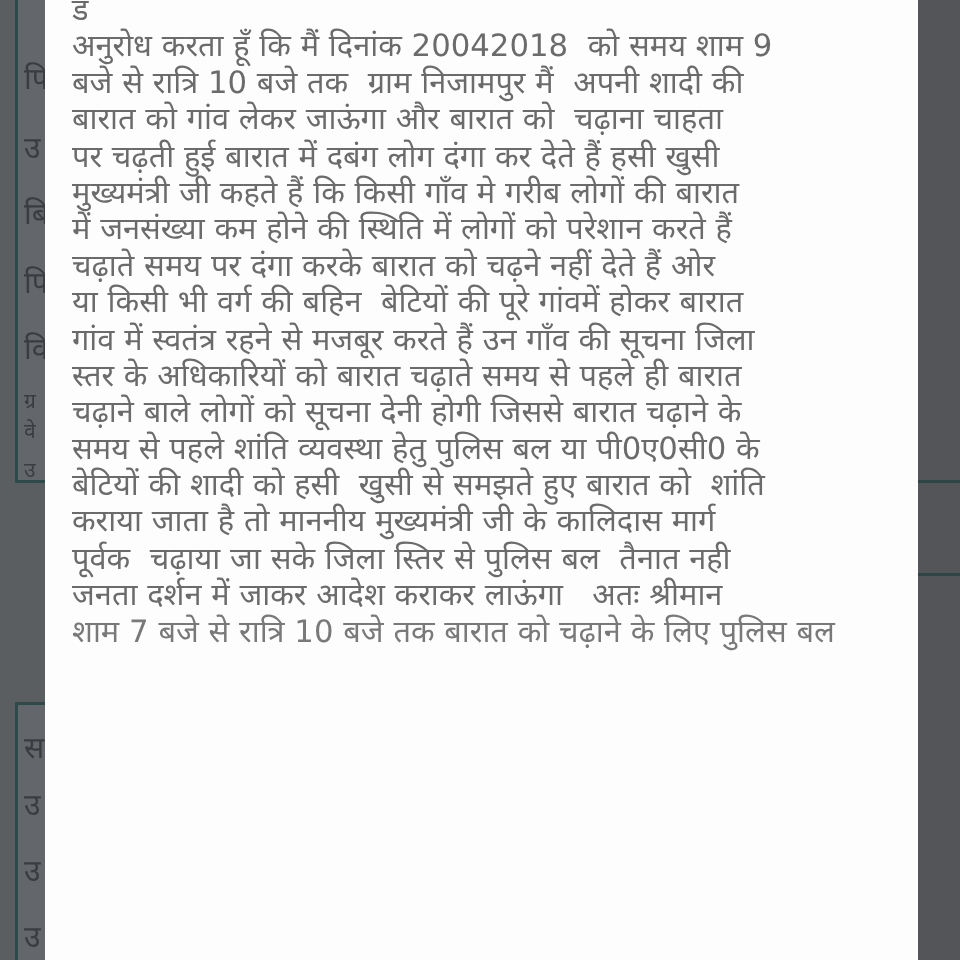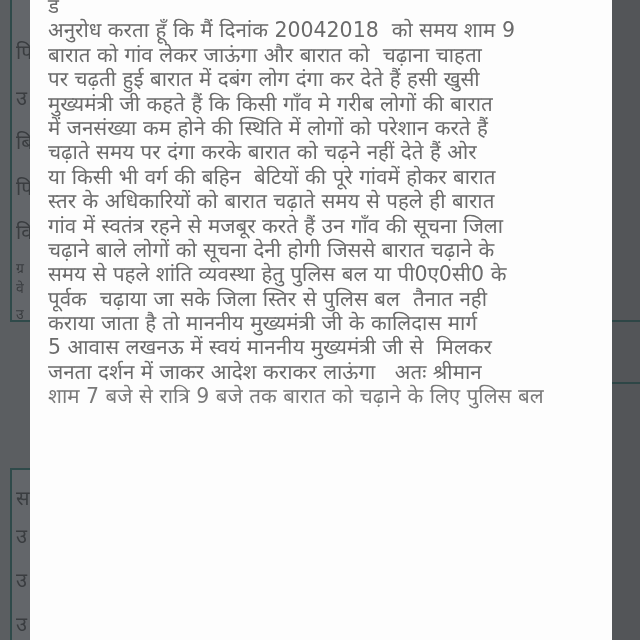--- a/index.html
+++ b/index.html
@@ -119,31 +119,32 @@
 
   <div class="right-strip">
     <div class="mark" style="top:320px"></div>
     <div class="mark" style="top:382px"></div>
   </div>
 
   <div class="dialog">
     <div class="body-text" id="message-body">
       <span class="line">ड</span>
       <span class="line">अनुरोध करता हूँ कि मैं दिनांक 20042018  को समय शाम 9</span>
+      <span class="line">बजे से रात्रि 10 बजे तक  ग्राम निजामपुर मैं  अपनी शादी की</span>
       <span class="line">बारात को गांव लेकर जाऊंगा और बारात को  चढ़ाना चाहता</span>
       <span class="line">पर चढ़ती हुई बारात में दबंग लोग दंगा कर देते हैं हसी खुसी</span>
       <span class="line">मुख्यमंत्री जी कहते हैं कि किसी गाँव मे गरीब लोगों की बारात</span>
       <span class="line">में जनसंख्या कम होने की स्थिति में लोगों को परेशान करते हैं</span>
       <span class="line">चढ़ाते समय पर दंगा करके बारात को चढ़ने नहीं देते हैं ओर</span>
       <span class="line">या किसी भी वर्ग की बहिन  बेटियों की पूरे गांवमें होकर बारात</span>
+      <span class="line">गांव में स्वतंत्र रहने से मजबूर करते हैं उन गाँव की सूचना जिला</span>
       <span class="line">स्तर के अधिकारियों को बारात चढ़ाते समय से पहले ही बारात</span>
-      <span class="line">गांव में स्वतंत्र रहने से मजबूर करते हैं उन गाँव की सूचना जिला</span>
       <span class="line">चढ़ाने बाले लोगों को सूचना देनी होगी जिससे बारात चढ़ाने के</span>
       <span class="line">समय से पहले शांति व्यवस्था हेतु पुलिस बल या पी0ए0सी0 के</span>
+      <span class="line">बेटियों की शादी को हसी  खुसी से समझते हुए बारात को  शांति</span>
+      <span class="line">कराया जाता है तो माननीय मुख्यमंत्री जी के कालिदास मार्ग</span>
       <span class="line">पूर्वक  चढ़ाया जा सके जिला स्तिर से पुलिस बल  तैनात नही</span>
-      <span class="line">कराया जाता है तो माननीय मुख्यमंत्री जी के कालिदास मार्ग</span>
-      <span class="line">5 आवास लखनऊ में स्वयं माननीय मुख्यमंत्री जी से  मिलकर</span>
       <span class="line">जनता दर्शन में जाकर आदेश कराकर लाऊंगा   अतः श्रीमान</span>
-      <span class="line clipped">शाम 7 बजे से रात्रि 9 बजे तक बारात को चढ़ाने के लिए पुलिस बल</span>
+      <span class="line clipped">शाम 7 बजे से रात्रि 10 बजे तक बारात को चढ़ाने के लिए पुलिस बल</span>
     </div>
   </div>
 
 </div>
 
 </body></html>

